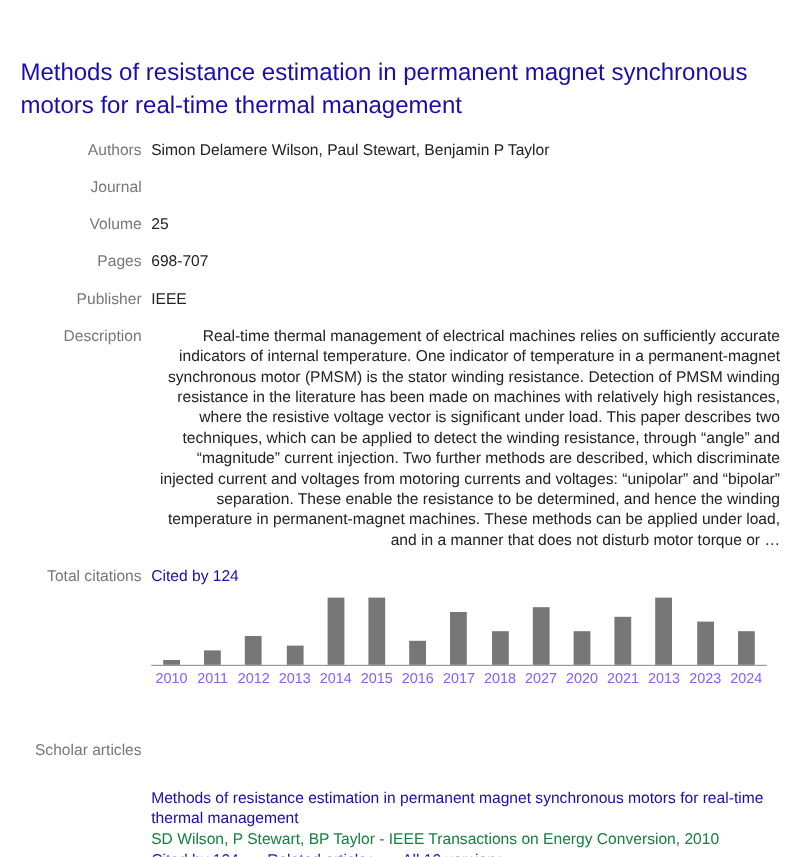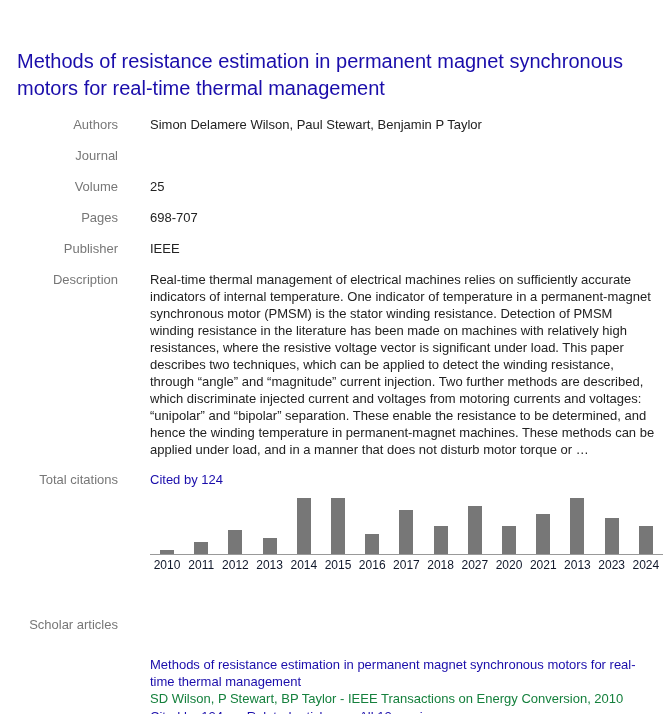--- a/index.html
+++ b/index.html
@@ -20,35 +20,35 @@
     line-height: 27px;
     font-weight: 400;
     margin: 0 0 14px 0;
     max-width: 640px;
     cursor: pointer;
   }
 
   .row {
     display: grid;
     grid-template-columns: 101px 1fr;
-    column-gap: 32px;
+    column-gap: 8px;
     margin-bottom: 13px;
   }
   .field-label {
     color: #777777;
     text-align: right;
     line-height: 18px;
     white-space: nowrap;
   }
   .field-value {
     color: #222222;
     line-height: 18px;
     max-width: 524px;
   }
-  .desc .field-value { line-height: 17px; }
+  .desc .field-value { line-height: 17px; text-align: right; }
 
   .link {
     color: #1a0dab;
     text-decoration: none;
     cursor: pointer;
     margin-top: 40px;
   }
 
   
   .chart-block { margin-top: 9px; margin-bottom: 0; }
@@ -63,21 +63,21 @@
   .bar-slot { width: 34px; display: flex; justify-content: center; }
   .bar { width: 14px; background: #777777; cursor: pointer; }
   .ticks {
     display: flex;
     justify-content: space-between;
     margin-top: 3px;
   }
   .tick {
     width: 34px;
     text-align: center;
-    color: #0f172a;
+    color: #8b5cf6;
     font-size: 12px;
     line-height: 14px;
   }
 
   
   .scholar { margin-top: 44px; margin-bottom: 0; }
   .scholar .field-value { line-height: 17px; }
   .scholar-title { display: block; }
   .scholar-authors { color: #15803d; line-height: 17px; }
   .scholar-links { margin-top: 1px; }

